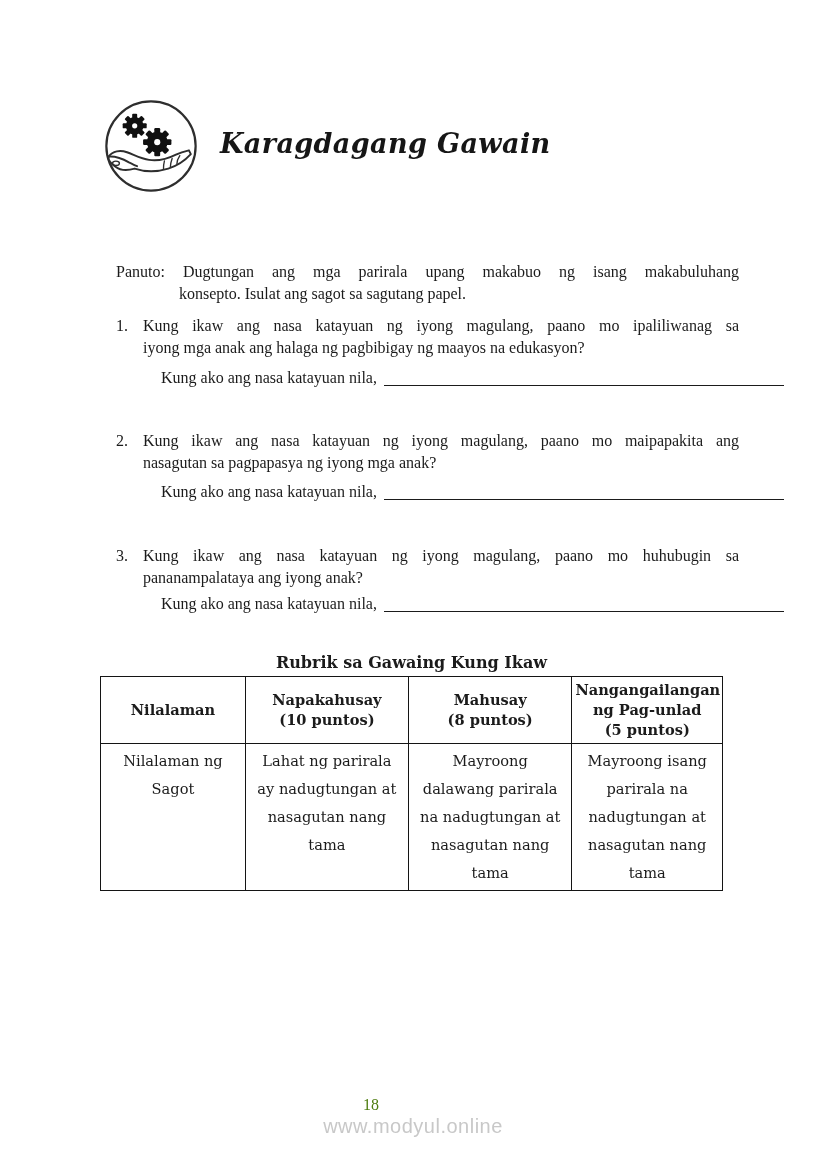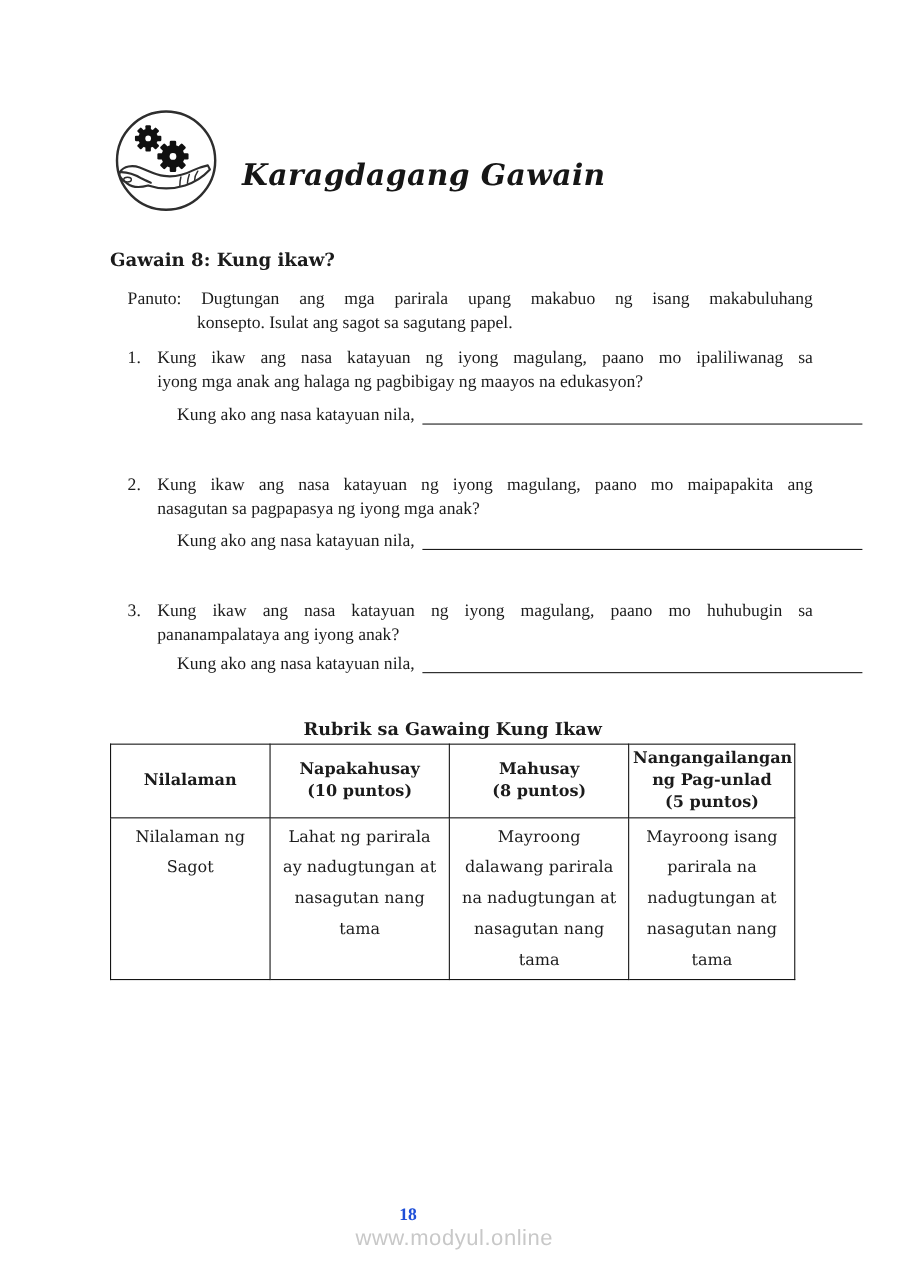--- a/index.html
+++ b/index.html
@@ -9,21 +9,21 @@
     background:#ffffff;
     overflow:hidden;
     color:#1b1b1b;
     font-family:"Liberation Serif", serif;
   }
   .abs { position:absolute; }
 
   
   .badge-icon { left:103px; top:98px; width:96px; height:96px; }
   .doc-title {
-    left:220px; top:144px;
+    left:220px; top:128px;
     font-family:"DejaVu Serif", serif;
     font-weight:bold; font-style:italic;
     font-size:27px; letter-spacing:0.4px;
     color:#161616;
   }
 
   
   .content-left { left:100px; width:623px; }
 
   .section-heading {
@@ -88,21 +88,21 @@
   table.rubric td {
     height:103px;
     vertical-align:top;
     line-height:28px;
   }
   .c1 { width:23.3%; } .c2 { width:26.2%; } .c3 { width:26.3%; } .c4 { width:24.2%; }
 
   
   .page-number {
     left:0; width:742px; top:1096px;
-    text-align:center; font-size:16px; color:#1d4ed8;font-weight:bold;
+    text-align:center; font-size:16px; color:#4d7c0f;
   }
   .watermark {
     left:0; width:826px; top:1115px;
     text-align:center;
     font-family:"Liberation Sans", sans-serif;
     font-size:20px; letter-spacing:0.5px;
     color:#c8c8c8;
   }
 </style>
 </head>
@@ -138,21 +138,20 @@
         <ellipse cx="13.5" cy="68" rx="3.6" ry="2.3" fill="none" stroke-width="1.4"></ellipse>
         <path d="M80 60 C 78 63 77 66 77 68.5" fill="none" stroke-width="1.4"></path>
         <path d="M72 63 C 71 66 70.2 69 70.2 71.5" fill="none" stroke-width="1.4"></path>
         <path d="M64 65.5 C 63.2 68.5 63 71.5 63 74" fill="none" stroke-width="1.4"></path>
       </g>
     </svg>
   </span>
 
   <div class="abs doc-title">Karagdagang Gawain</div>
 
-  <div class="abs content-left section-heading">Gawain 8: Kung ikaw?</div>
 
   <div class="abs content-left bodytext panuto">
     <div class="jline"><span>Panuto:</span> <span>Dugtungan ang mga parirala upang makabuo ng isang makabuluhang</span></div>
     <div class="hang">konsepto. Isulat ang sagot sa sagutang papel.</div>
   </div>
 
   <div class="abs content-left bodytext qrow q1">
     <div class="qnum">1.</div>
     <div class="qtext">
       <div class="jline">Kung ikaw ang nasa katayuan ng iyong magulang, paano mo ipaliliwanag sa</div>

